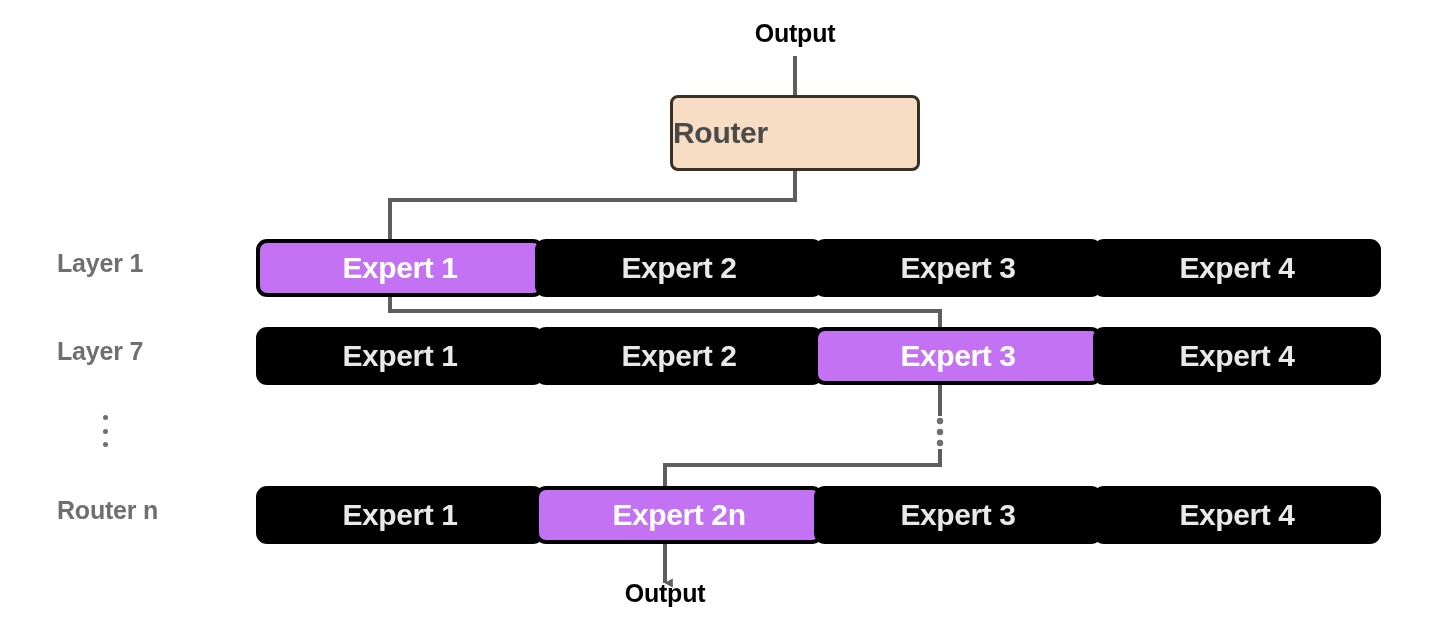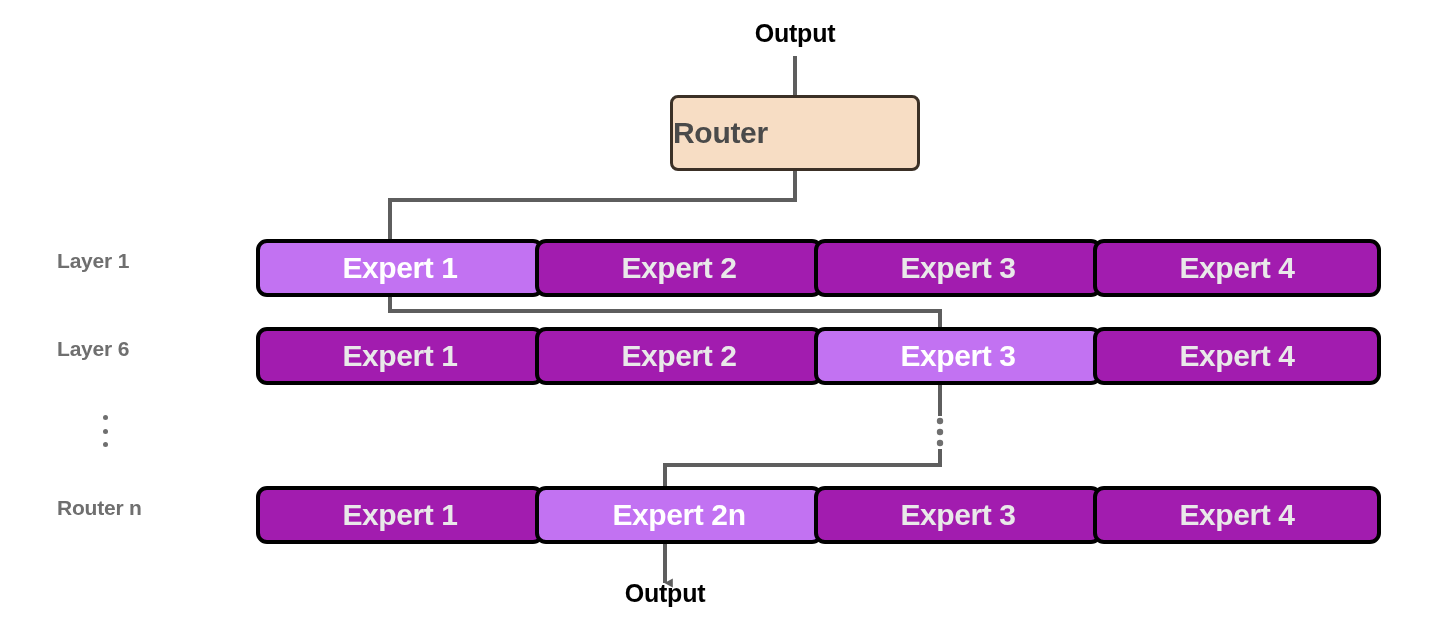--- a/index.html
+++ b/index.html
@@ -31,21 +31,21 @@
     position: absolute;
     font-size: 25px;
     font-weight: bold;
     color: #000000;
     letter-spacing: -0.2px;
     white-space: nowrap;
     text-align: center;
   }
   .layer-label {
     position: absolute;
-    font-size: 21px;
+    font-size: 25px;
     font-weight: bold;
     color: #6f6f6f;
     white-space: nowrap;
     letter-spacing: -0.2px;
   }
 
   
   .router-box {
     position: absolute;
     left: 670px;
@@ -73,21 +73,21 @@
     width: 288px;
     height: 58px;
     border: 4px solid #000000;
     border-radius: 11px;
     box-sizing: border-box;
     display: flex;
     align-items: center;
     justify-content: center;
   }
   .expert-box.inactive {
-    background: #a21caf;
+    background: #000000;
   }
   .expert-box.active {
     background: #c272f2;
   }
   .expert-text {
     font-size: 30px;
     font-weight: bold;
     letter-spacing: -0.4px;
     line-height: 1;
   }
@@ -160,21 +160,21 @@
   <div class="expert-box inactive" style="left:535px; top:239px;">
     <span class="expert-text">Expert 2</span>
   </div>
   <div class="expert-box inactive" style="left:814px; top:239px;">
     <span class="expert-text">Expert 3</span>
   </div>
   <div class="expert-box inactive" style="left:1093px; top:239px;">
     <span class="expert-text">Expert 4</span>
   </div>
 
-  <div class="layer-label" style="left:57px; top:337px;">Layer 6</div>
+  <div class="layer-label" style="left:57px; top:337px;">Layer 7</div>
 
   <div class="expert-box inactive" style="left:256px; top:327px;">
     <span class="expert-text">Expert 1</span>
   </div>
   <div class="expert-box inactive" style="left:535px; top:327px;">
     <span class="expert-text">Expert 2</span>
   </div>
   <div class="expert-box active" style="left:814px; top:327px;">
     <span class="expert-text">Expert 3</span>
   </div>

